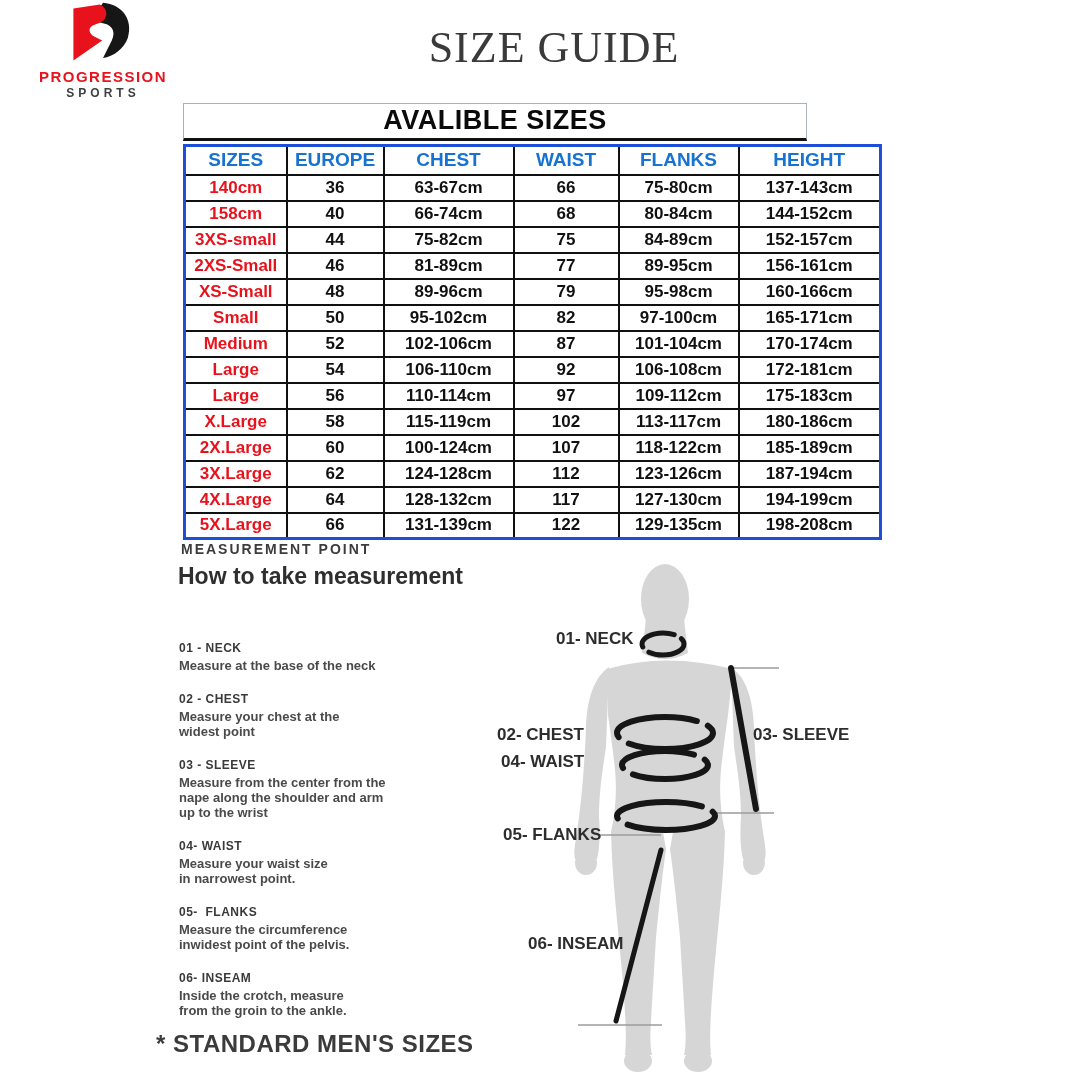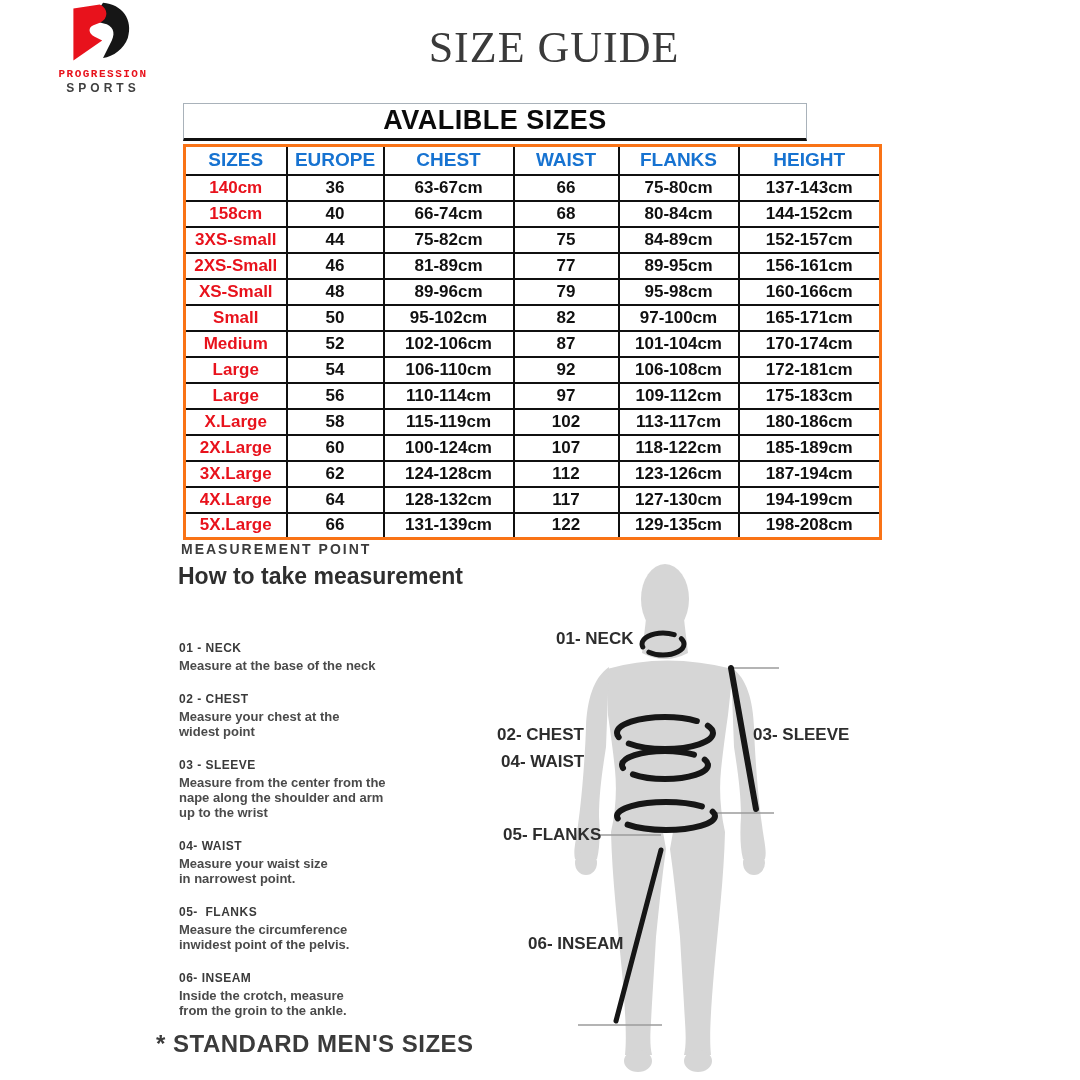--- a/index.html
+++ b/index.html
@@ -2,33 +2,33 @@
 <html><head>
 <meta charset="utf-8">
 <style>
   * { margin:0; padding:0; box-sizing:border-box; }
   html,body { width:1080px; height:1080px; background:#fff; }
   body { font-family:"Liberation Sans", sans-serif; position:relative; overflow:hidden; }
 
   
   .logo { position:absolute; left:18px; top:2px; width:170px; text-align:center; }
   .logo-mark { display:block; margin:0 auto; }
-  .logo-line1 { color:#e8121c; font-weight:bold; font-size:11px; letter-spacing:1.5px; margin-top:2px;font-family:Liberation Mono, monospace; }
+  .logo-line1 { color:#e8121c; font-weight:bold; font-size:15px; letter-spacing:1.5px; margin-top:2px; }
   .logo-line2 { color:#404040; font-weight:bold; font-size:12px; letter-spacing:4px; margin-top:1px; }
 
   
   .page-title { position:absolute; top:22px; left:0; width:1080px; text-align:center;
     font-family:"Liberation Serif", serif; font-size:44px; color:#3a3a3a; letter-spacing:1px;padding-left:28px; }
 
   
   .table-title { position:absolute; left:183px; top:103px; width:624px; height:38px;
     border:1px solid #a9b2ba; border-bottom:3px solid #101010;
     font-size:27px; font-weight:bold; color:#0b0b0b; text-align:center; line-height:33px; letter-spacing:.5px; }
   table.size-table { position:absolute; left:183px; top:144px; width:696px;
-    border-collapse:collapse; table-layout:fixed; border:3px solid #f97316; }
+    border-collapse:collapse; table-layout:fixed; border:3px solid #1d4ed8; }
   table.size-table th, table.size-table td { border:2px solid #101010; text-align:center; padding:0; }
   table.size-table th { height:29px; font-size:19px; color:#1773d1; font-weight:bold; }
   table.size-table td { height:26px; font-size:17px; font-weight:bold; color:#111; }
   table.size-table td.c-size { color:#e8121c; }
 
   
   .m-kicker { position:absolute; left:181px; top:541px; font-size:14px; font-weight:bold;
     color:#3c3c3c; letter-spacing:2px; }
   .m-heading { position:absolute; left:178px; top:563px; font-size:23px; font-weight:bold; color:#2e2e2e; }
   .m-items { position:absolute; left:179px; top:641px; width:310px; }

